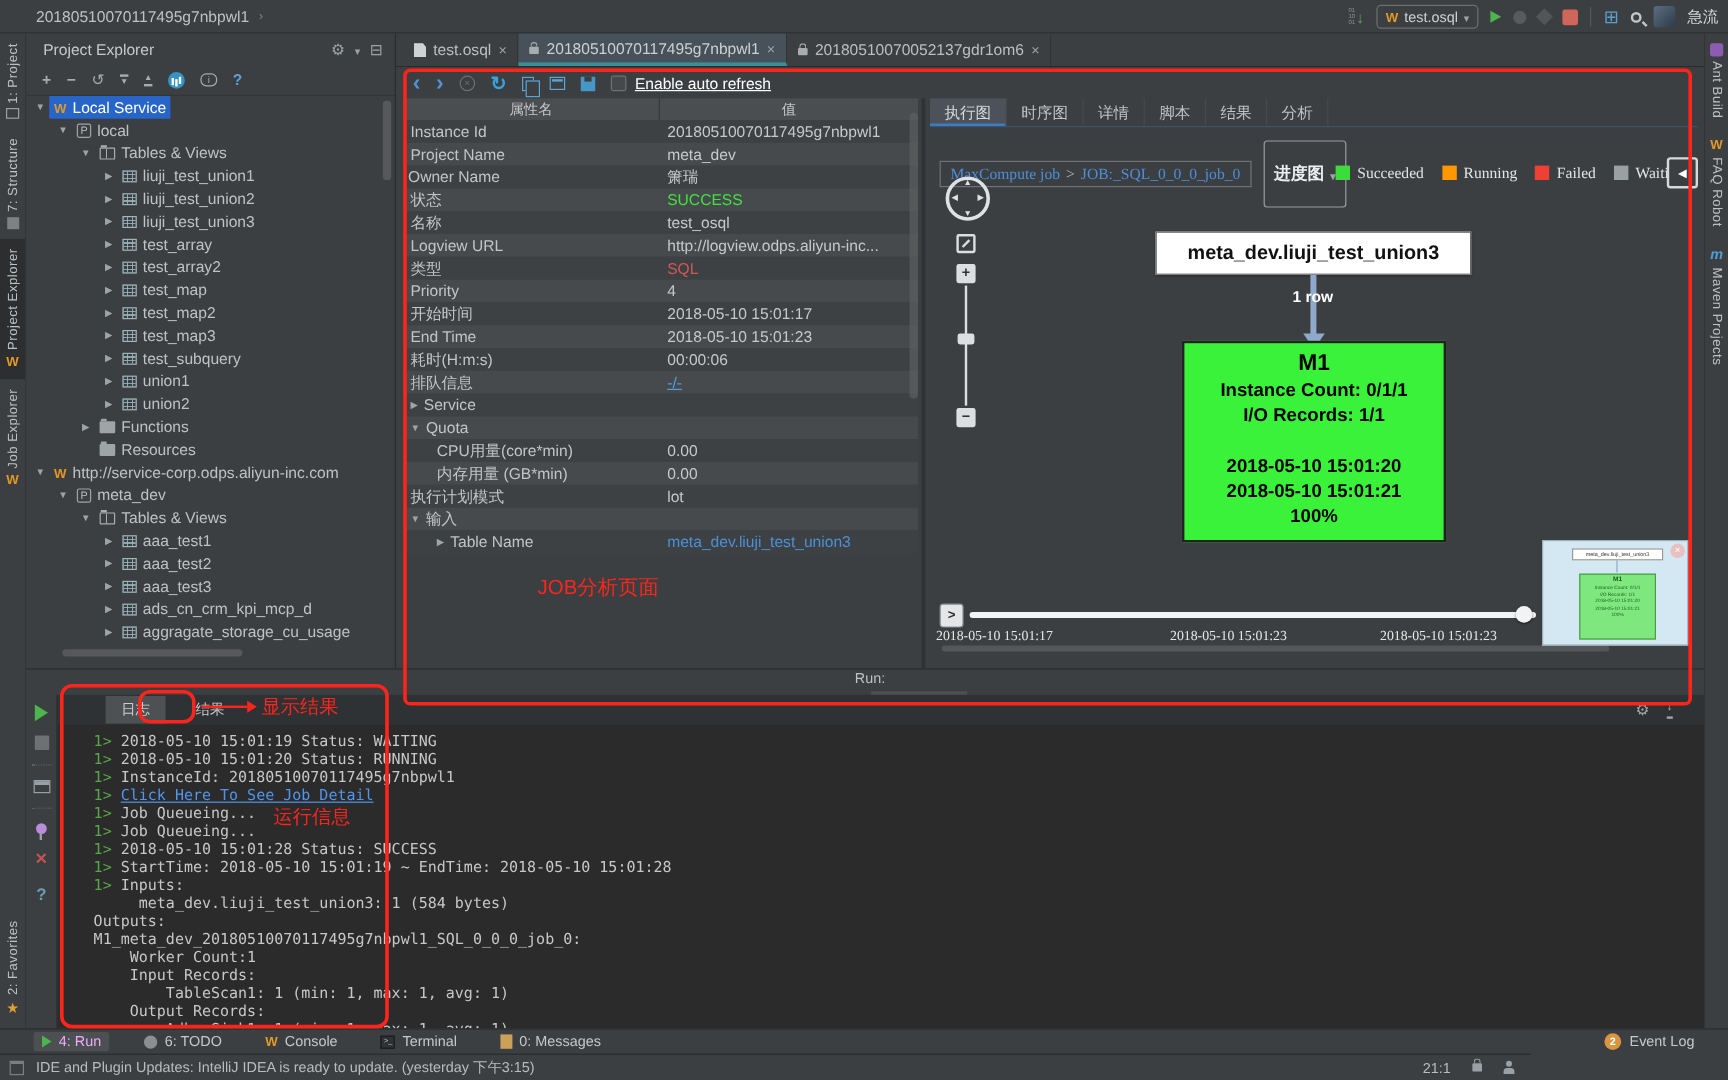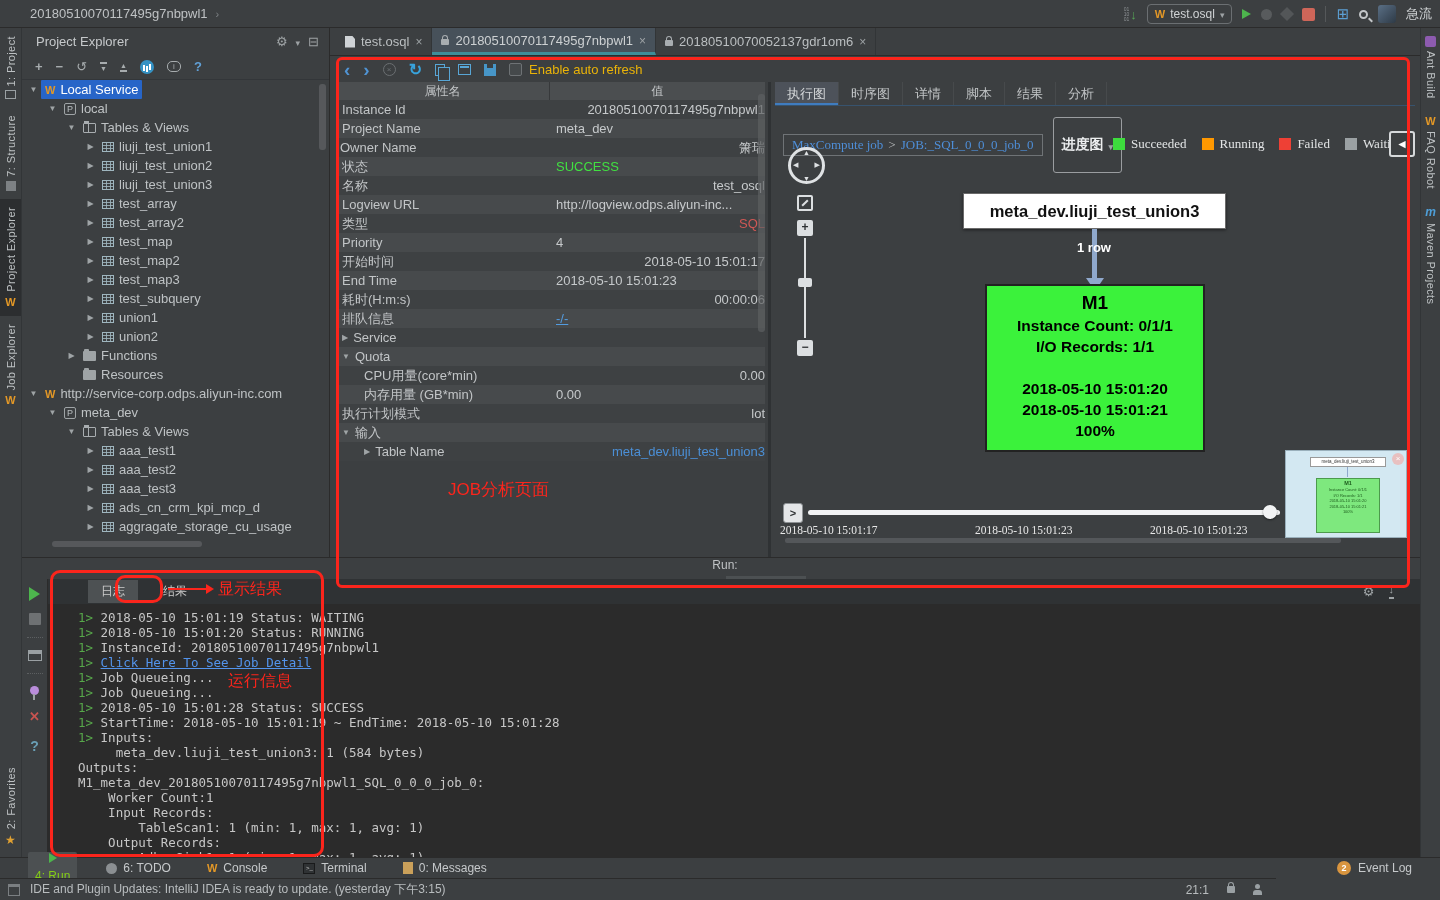--- a/index.html
+++ b/index.html
@@ -98,29 +98,29 @@
   .dis-stop { width:13px; height:13px; border-radius:50%; border:1px solid #6b6f72; color:#6b6f72; font-size:8px; text-align:center; line-height:11px; }
   .dis-stop::before { content:"×"; }
   .ref-blue::before { content:"↻"; color:#38a3dc; font-size:16px; font-weight:bold; }
   .ic-copy { width:10px; height:12px; border:1px solid #58a6d6; position:relative; background:#3c3f41; }
   .ic-copy::before { content:""; position:absolute; left:2px; top:2px; width:10px; height:12px; border:1px solid #58a6d6; background:#3c3f41; }
   .ic-export { width:13px; height:11px; border:1px solid #58a6d6; }
   .ic-export::before { content:""; display:block; height:2px; background:#58a6d6; margin:1px; }
   .ic-save { width:12px; height:12px; background:#4796c8; }
   .ic-save::before { content:""; display:block; width:6px; height:4px; background:#3c3f41; margin:0 auto; }
   .cbx { width:13px; height:13px; background:#45494b; border:1px solid #6e7275; border-radius:2px; }
-  .cbx-label { font-size:13px; color:#eab308; margin-left:-6px; }
+  .cbx-label { font-size:13px; color:#ffffff; margin-left:-6px;text-decoration:underline; }
 
   
   .jv-props { position:absolute; left:6px; top:26px; width:429px; font-size:13px; }
   .phead { display:flex; height:18px; background:#4b4e50; }
   .phn { width:214px; text-align:center; color:#c3c6c8; font-size:12px; line-height:18px; border-right:1px solid #37393b; }
   .phv { flex:1; text-align:center; color:#c3c6c8; font-size:12px; line-height:18px; }
   .prow { display:flex; height:19px; align-items:center; }
-  .prow.even { background:#3e4143;text-align:right; } .prow.odd { background:#474a4c; }
+  .prow.even { background:#3e4143; } .prow.odd { background:#474a4c; }
   .pname { width:214px; color:#c2c5c7; display:flex; align-items:center; gap:5px; }
   .p-arrow { font-size:8px; color:#9fa4a6; }
   .pval { flex:1; padding-left:6px; color:#c6c9cb; white-space:nowrap; overflow:hidden; }
   .v-green { color:#41e041; } .v-red { color:#d05855; }
   .v-link { color:#539ce0; text-decoration:underline; }
   .v-bluelink { color:#4b8fd6; }
   .jv-divider { position:absolute; left:438px; top:26px; width:3px; height:475px; background:#2f3234; }
   .jv-vscroll { position:absolute; left:428px; top:38px; width:7px; height:238px; background:#5c5f61; border-radius:3px; opacity:.7; }
 
   
@@ -192,21 +192,21 @@
   .dl-icon { border-bottom:2px solid #9fa4a6; font-size:11px; line-height:11px; }
   .run-console { position:absolute; left:26px; top:46px; right:0; bottom:0; background:#2b2b2b; padding:6px 0 0 30px; overflow:hidden; }
   .cline { white-space:pre; font-family:"DejaVu Sans Mono", monospace; font-size:12.5px; line-height:15px; color:#c7c7c7; }
   .cprefix { color:#57a64a; }
   .clink { color:#5394ec; text-decoration:underline; }
 
   
   .bottombar { position:absolute; left:0; top:857px; width:1440px; height:21px; background:#3c3f41; border-top:1px solid #2b2b2b;
                display:flex; align-items:center; gap:24px; padding-left:28px; font-size:12px; color:#c6c9cb; }
   .bitem { display:flex; align-items:center; gap:6px; padding:1px 7px; }
-  .bitem.active { background:#4c5052; border-radius:2px; color:#84cc16;flex-direction:column; }
+  .bitem.active { background:#4c5052; border-radius:2px; color:#f0abfc; }
   .bi-run { width:0; height:0; border-left:8px solid #4db54d; border-top:5px solid transparent; border-bottom:5px solid transparent; }
   .bi-todo { width:11px; height:11px; border-radius:50%; background:#8b8f92; }
   .bi-term { width:12px; height:11px; background:#2f3234; border:1px solid #191a1b; color:#c8c8c8; font-size:6px; line-height:9px; text-align:center; }
   .bi-msg { width:10px; height:12px; background:#caa05a; }
   .eventlog { position:absolute; right:28px; display:flex; align-items:center; gap:7px; }
   .balloon { width:14px; height:14px; border-radius:50%; background:#d9953f; color:#fff; font-size:9px; font-weight:bold; text-align:center; line-height:14px; }
   .statusbar { position:absolute; left:0; top:878px; width:1276px; height:22px; background:#3c3f41; border-top:1px solid #2b2b2b;
                display:flex; align-items:center; font-size:12px; color:#b8bcbe; }
   .sb-icon { width:12px; height:12px; border:1px solid #7b7f82; margin:0 10px 0 8px; background:linear-gradient(#7b7f82 2px, transparent 2px); }
   .sb-right { position:absolute; right:14px; display:flex; align-items:center; gap:18px; }

